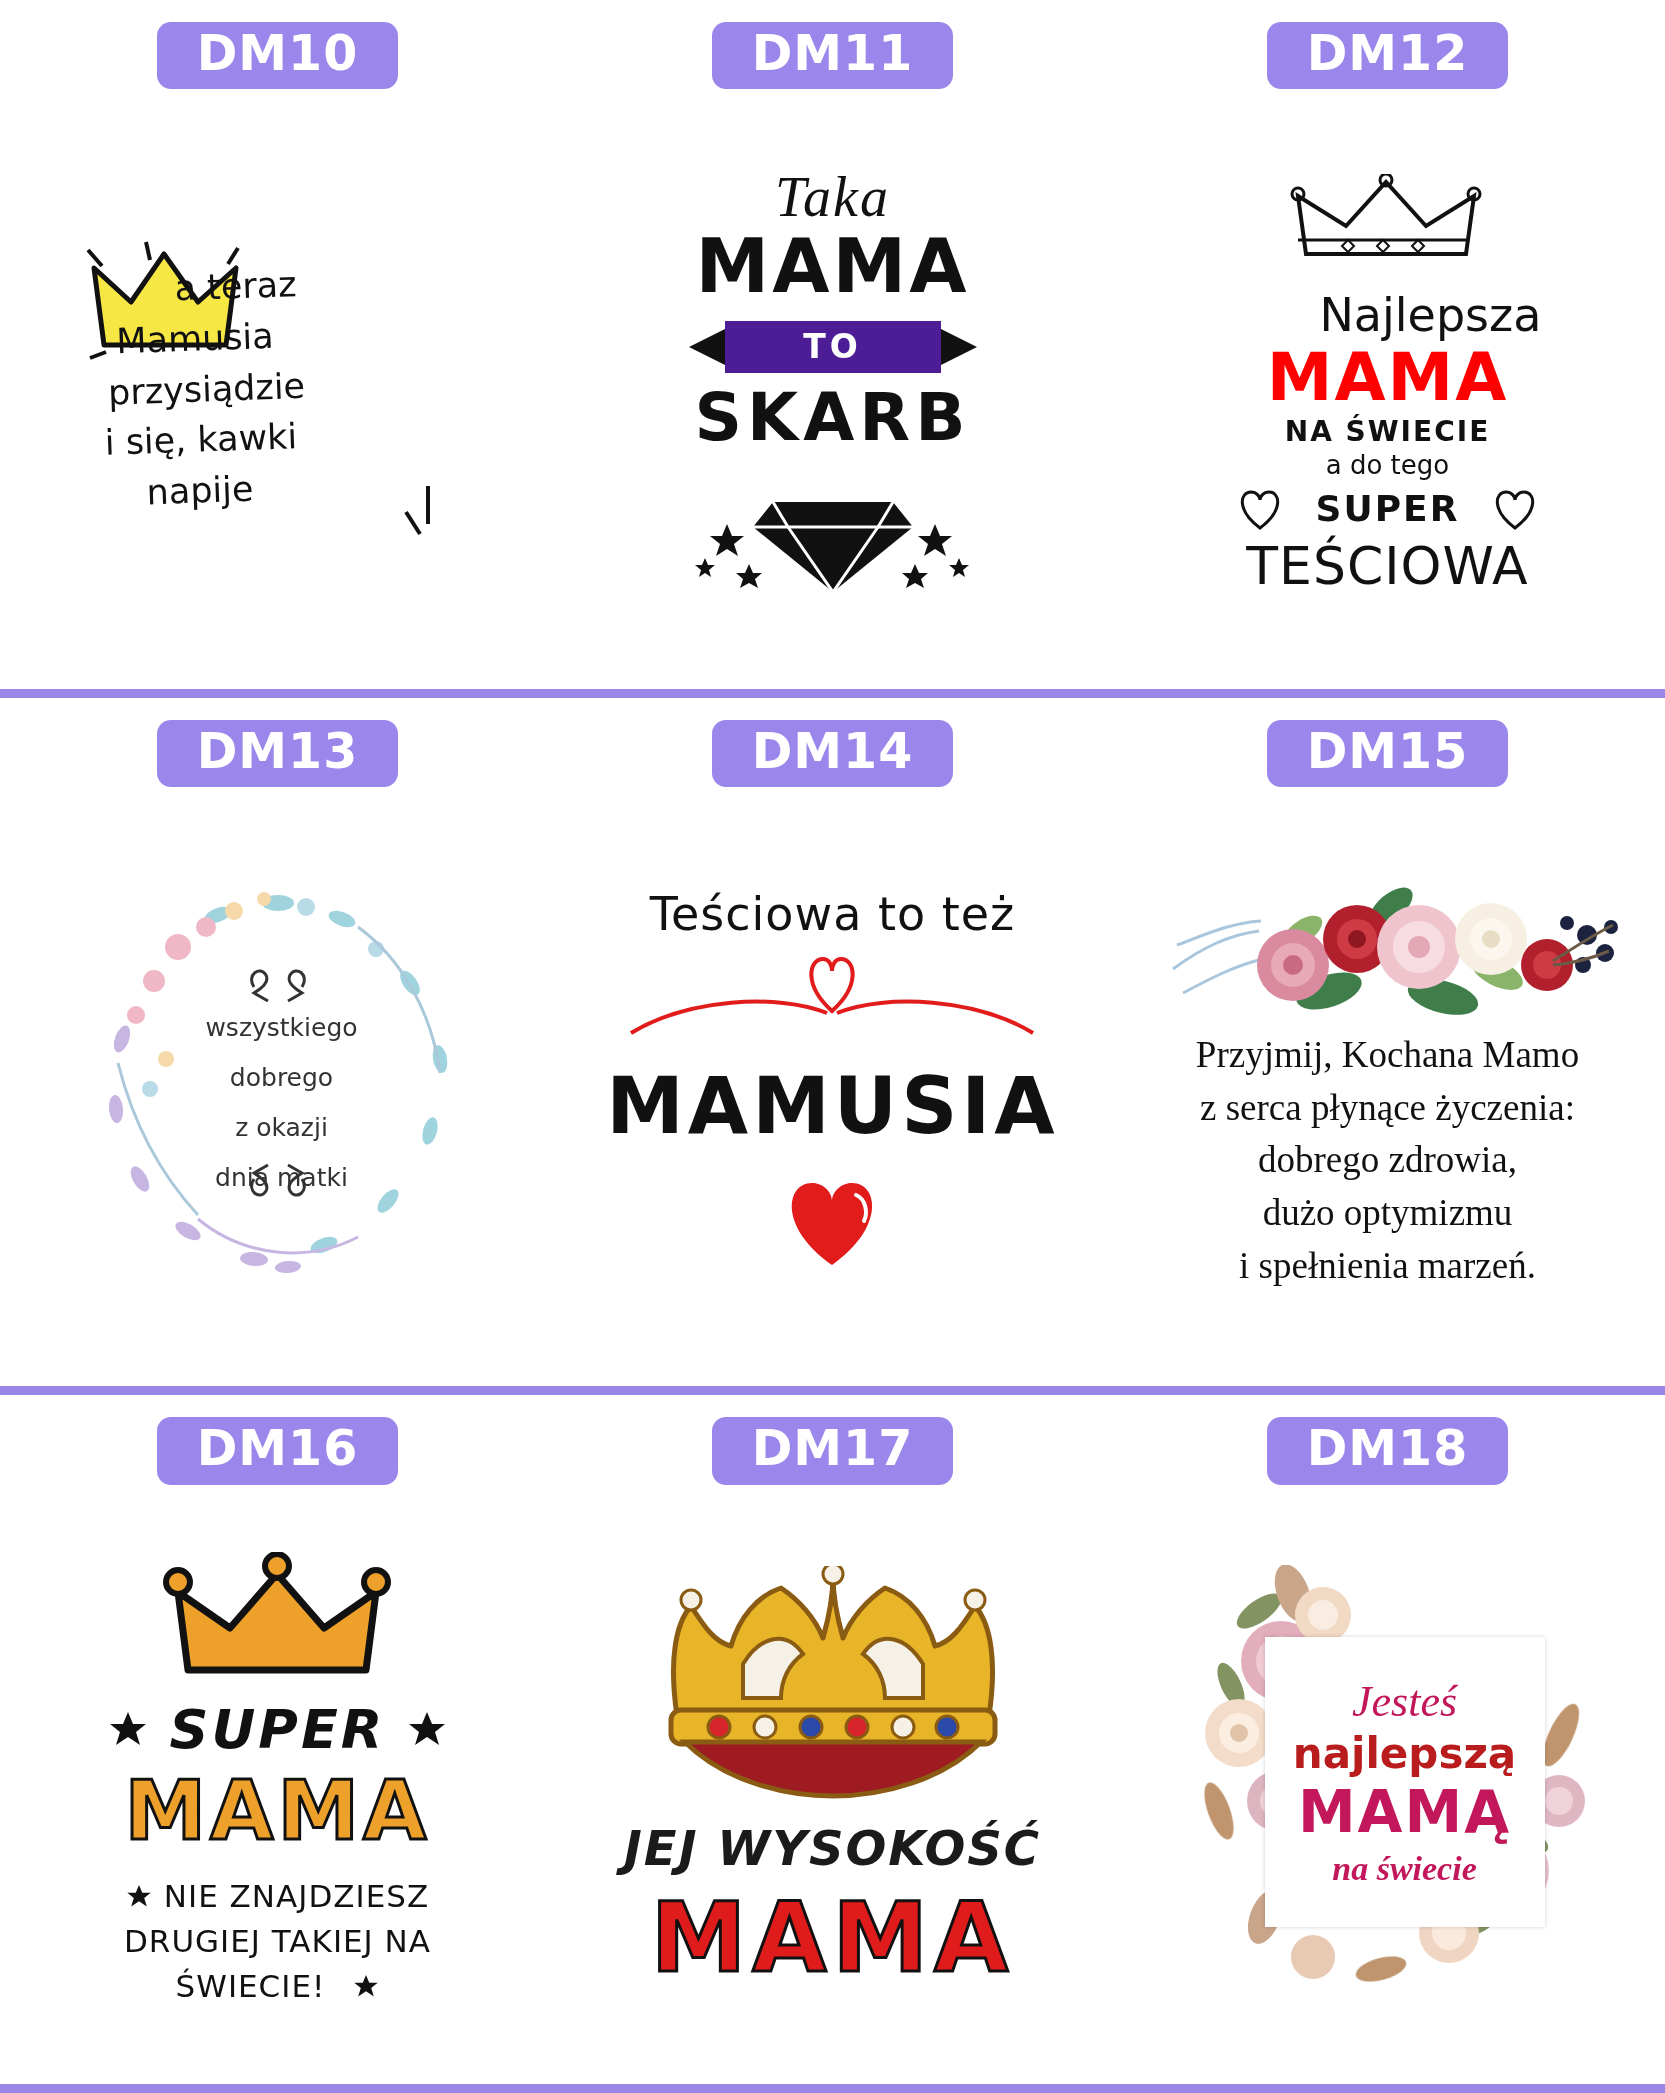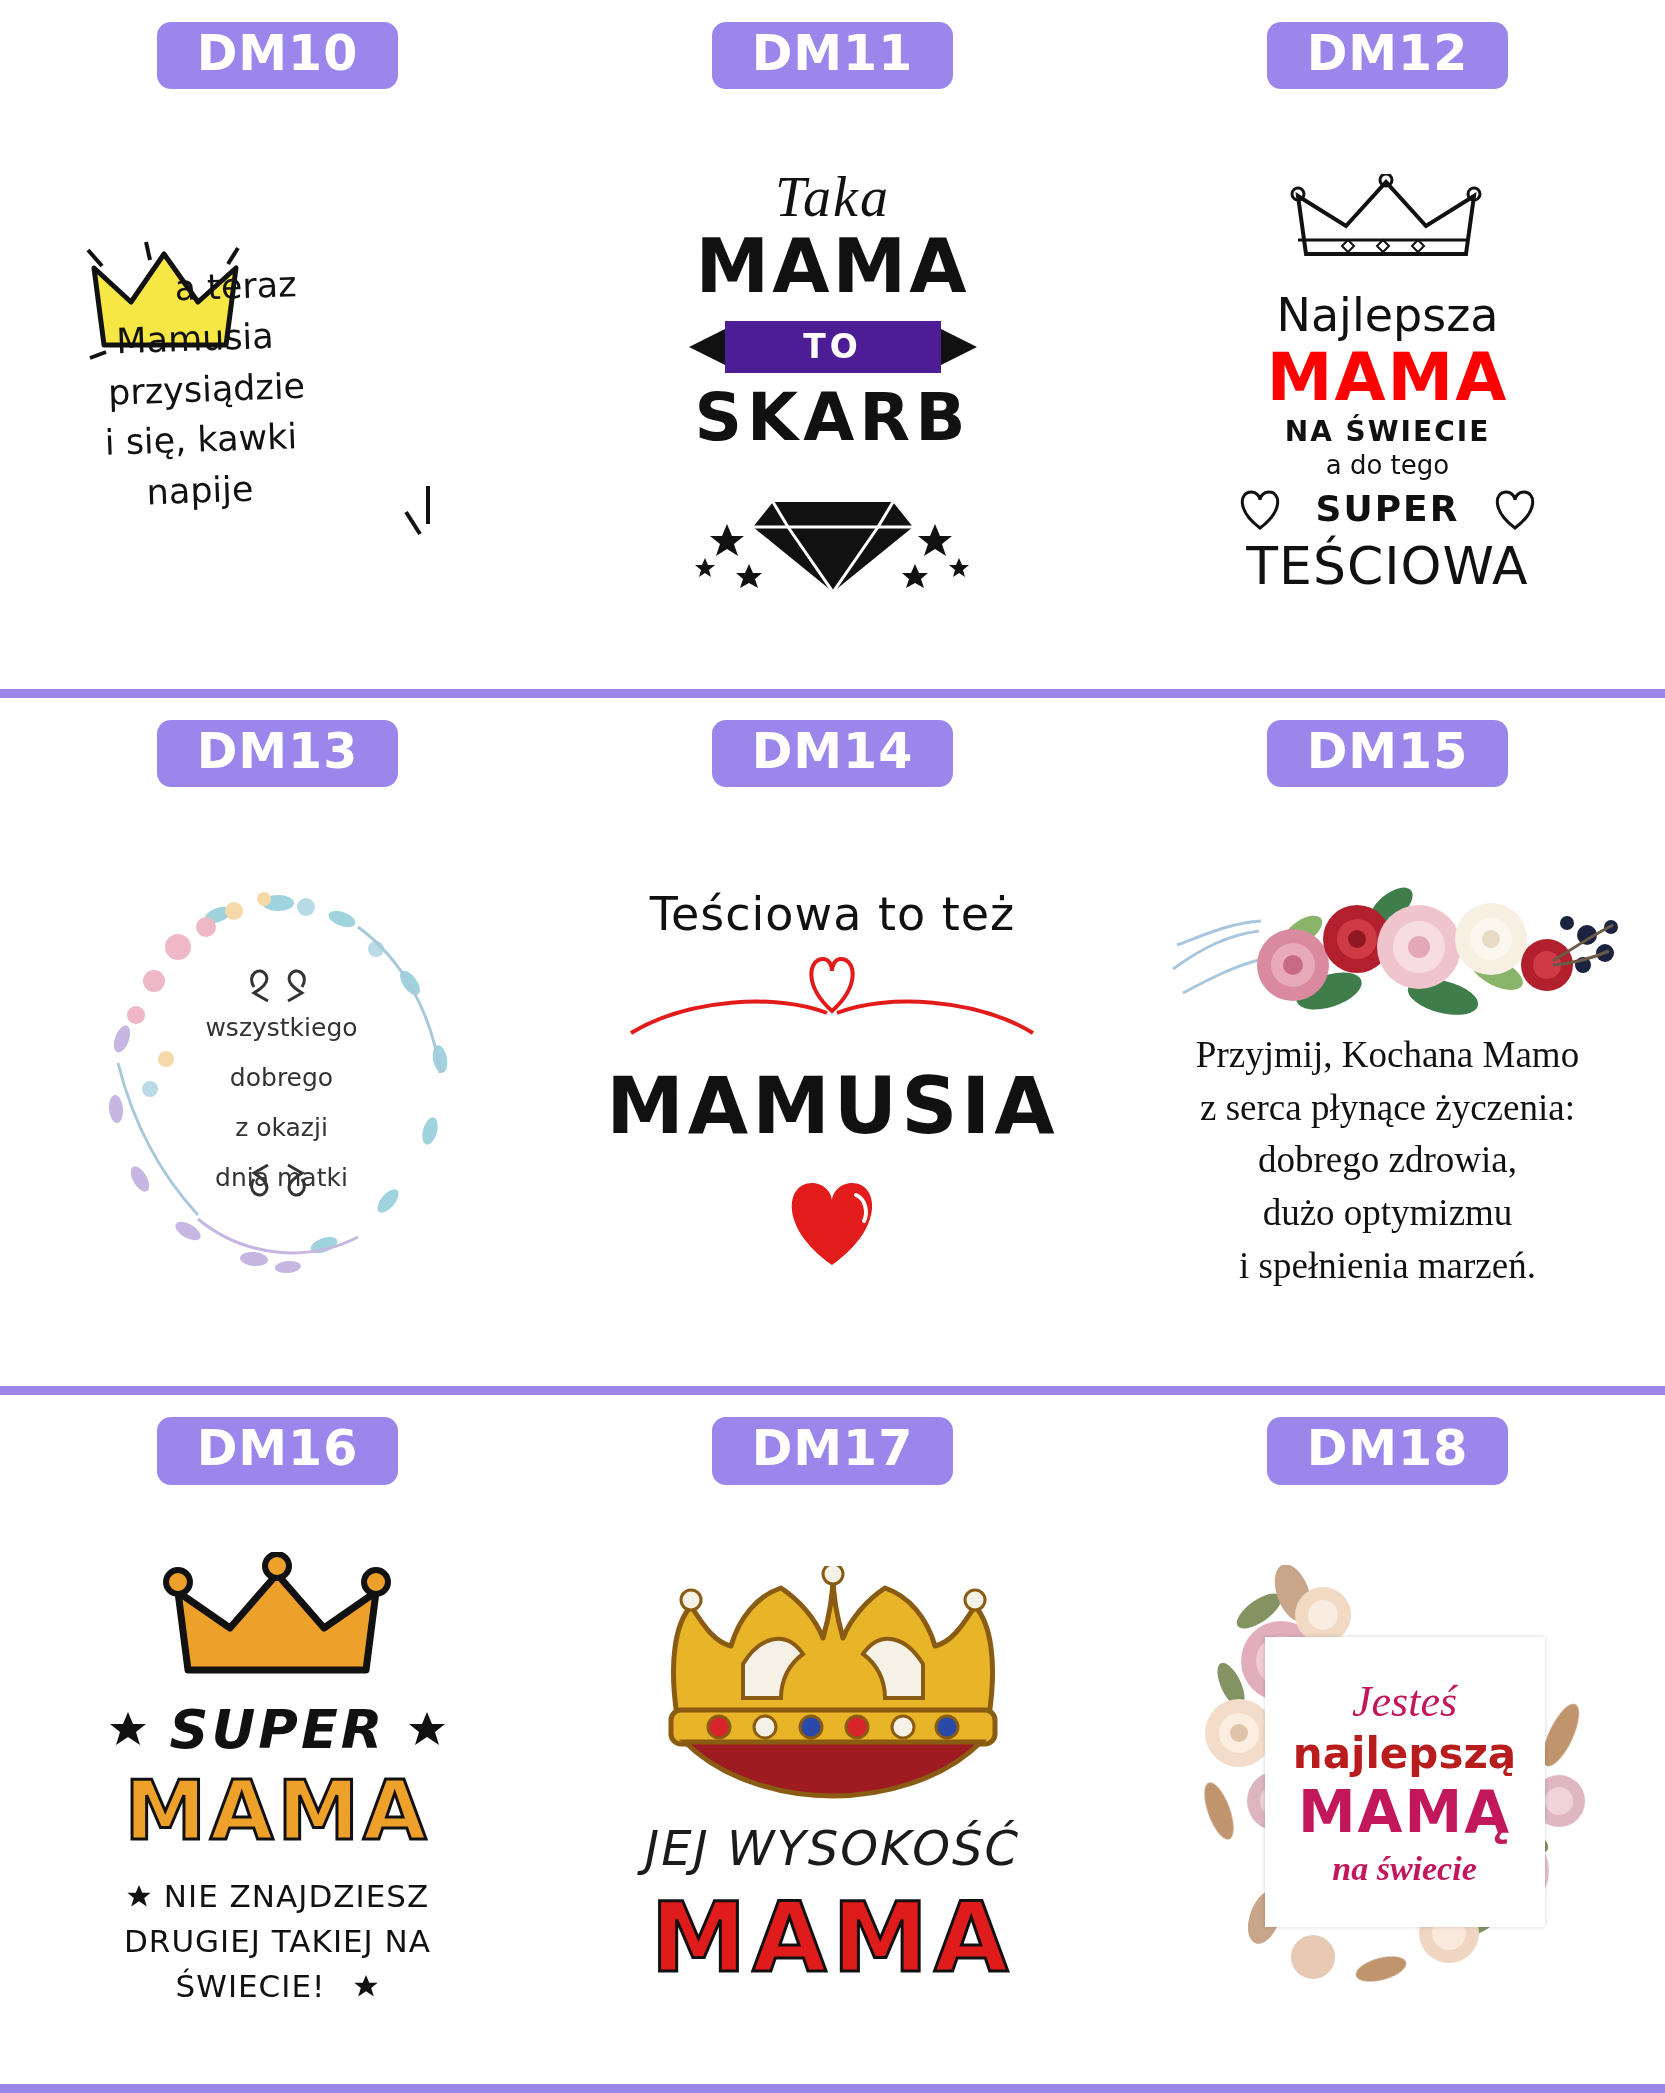--- a/index.html
+++ b/index.html
@@ -133,20 +133,21 @@
     letter-spacing: 5px;
   }
   .dm11-gem { margin-top: 16px; }
 
   
   .dm12 { text-align: center; color: #111; }
   .dm12-najlepsza {
     font-family: "DejaVu Sans", sans-serif;
     font-size: 46px;
     margin-top: 10px;
+    text-align: right;
   }
   .dm12-mama {
     color: #ff0000;
     font-family: "DejaVu Sans", sans-serif;
     font-weight: bold;
     font-size: 66px;
     letter-spacing: 2px;
     line-height: 1.1;
   }
   .dm12-na {
@@ -251,21 +252,21 @@
     line-height: 1.45;
     color: #111;
     letter-spacing: 1px;
     margin-top: 16px;
   }
 
   
   .dm17 { text-align: center; }
   .dm17-jej {
     font-family: "DejaVu Sans", sans-serif;
-    font-weight: normal;
+    font-weight: bold;
     font-style: italic;
     font-size: 48px;
     letter-spacing: 2px;
     color: #1b1b1b;
     margin-top: 10px;
   }
   .dm17-mama {
     font-family: "DejaVu Sans", sans-serif;
     font-weight: bold;
     font-size: 96px;

